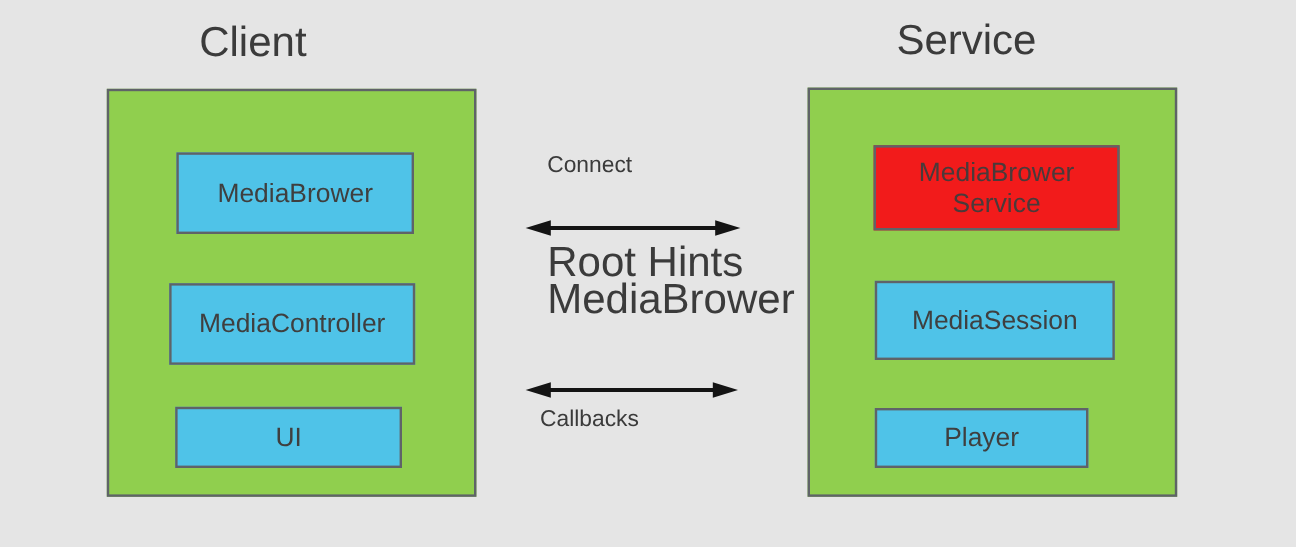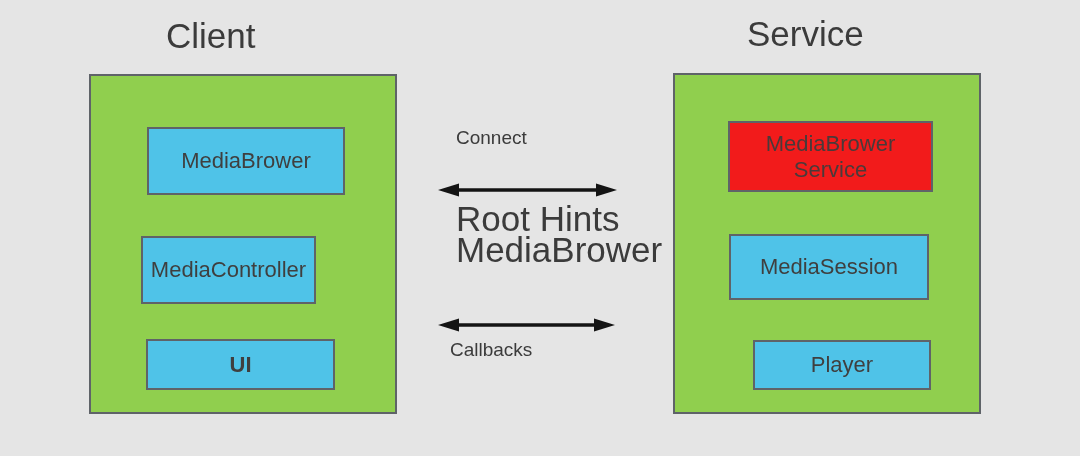--- a/index.html
+++ b/index.html
@@ -73,39 +73,39 @@
 
 <div id="canvas">
 
   <div class="group-title" style="left:166px; top:16px;">Client</div>
   <div class="group-title" style="left:747px; top:14px;">Service</div>
 
   <div class="group-box" style="left:89px; top:74px; width:308px; height:340px;">
     <div class="component-box" style="left:56px; top:51px; width:198px; height:68px;">
       <span>MediaBrower</span>
     </div>
-    <div class="component-box" style="left:50px; top:160px; width:175px; height:68px;text-align:center;">
+    <div class="component-box" style="left:50px; top:160px; width:205px; height:68px;text-align:center;">
       <span>MediaController</span>
     </div>
-    <div class="component-box" style="left:55px; top:263px; width:189px; height:51px;font-weight:bold;">
+    <div class="component-box" style="left:55px; top:263px; width:189px; height:51px;">
       <span>UI</span>
     </div>
   </div>
 
   <div class="group-box" style="left:673px; top:73px; width:308px; height:341px;">
     <div class="component-box red" style="left:53px; top:46px; width:205px; height:71px;">
       <span>
         <span>MediaBrower</span><br>
         <span>Service</span>
       </span>
     </div>
     <div class="component-box" style="left:54px; top:159px; width:200px; height:66px;">
       <span>MediaSession</span>
     </div>
-    <div class="component-box" style="left:54px; top:265px; width:178px; height:50px;margin-left:24px;">
+    <div class="component-box" style="left:54px; top:265px; width:178px; height:50px;">
       <span>Player</span>
     </div>
   </div>
 
   <div class="mid-label" style="left:456px; top:127px;">Connect</div>
 
   <div class="mid-sublabel" style="left:456px; top:203px;">
     <span>Root Hints</span><br>
     <span>MediaBrower</span>
   </div>

